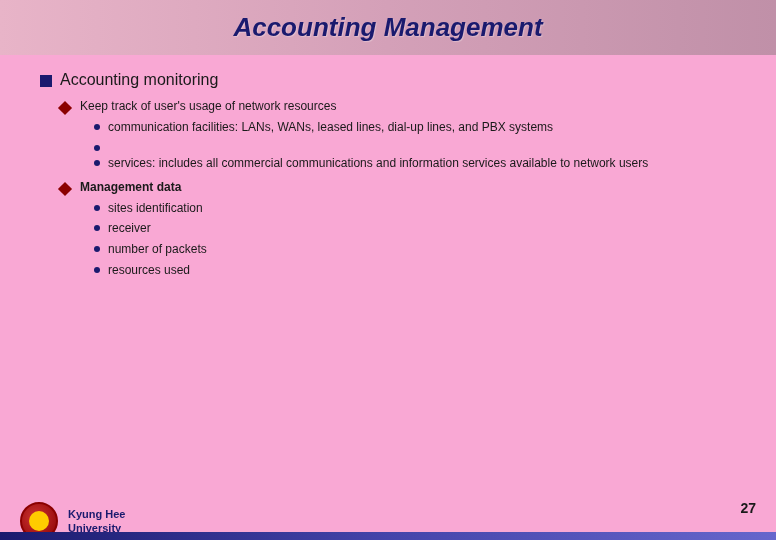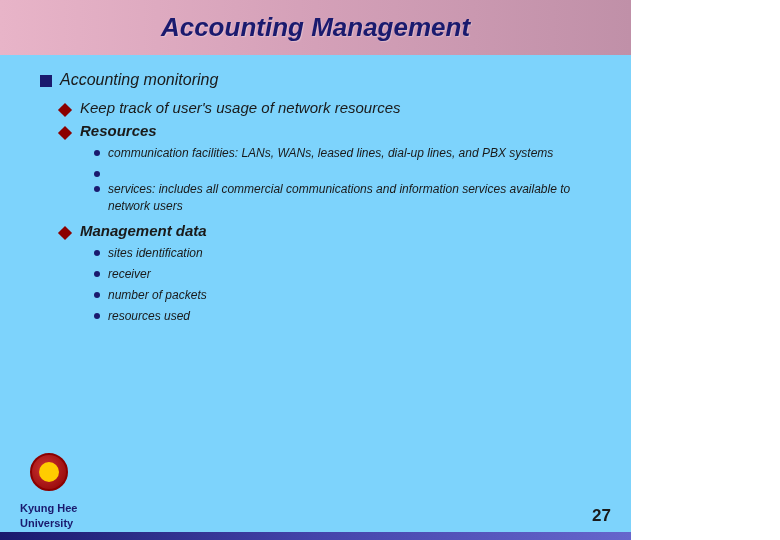--- a/index.html
+++ b/index.html
@@ -6,23 +6,23 @@
     body {
       width: 780px;
       height: 540px;
       background: #ffffff;
       font-family: Arial, sans-serif;
       overflow: hidden;
       position: relative;
     }
 
     .slide {
-      width: 631px;
+      width: 776px;
       height: 540px;
-      background: #7dd3fc;
+      background: #f9a8d4;
       position: relative;
       padding: 0;
     }
 
     .title-bar {
       background: linear-gradient(to right, #e8b4c8, #d4a0b8, #c090a8);
       width: 100%;
       padding: 12px 20px;
       text-align: center;
       margin-bottom: 16px;
@@ -31,21 +31,20 @@
     .title-bar h1 {
       font-size: 26px;
       font-weight: bold;
       color: #1a1a6e;
       text-shadow: 1px 1px 1px rgba(255,255,255,0.3);
       font-style: italic;
     }
 
     .content {
       padding: 0 40px;
-      font-style: italic;
     }
 
     .main-bullet {
       display: flex;
       align-items: flex-start;
       margin-bottom: 10px;
       font-size: 16px;
       color: #1a1a1a;
     }
 
@@ -59,23 +58,23 @@
       flex-shrink: 0;
     }
 
     .sub-section {
       margin-left: 20px;
       margin-bottom: 10px;
     }
 
     .diamond-bullet {
       display: flex;
-      align-items: center;
+      align-items: flex-start;
       margin-bottom: 6px;
-      font-size: 15px;
+      font-size: 12px;
       color: #1a1a1a;
     }
 
     .diamond-icon {
       display: inline-block;
       width: 10px;
       height: 10px;
       background: #8b0000;
       transform: rotate(45deg);
       margin-right: 10px;
@@ -112,26 +111,25 @@
       position: absolute;
       bottom: 0;
       left: 0;
       width: 100%;
       height: 8px;
       background: linear-gradient(to right, #1a1a6e, #4444aa, #6666cc);
     }
 
     .footer {
       position: absolute;
-      bottom: 10px;
+      bottom: 0;
       left: 20px;
       display: flex;
       align-items: center;
       gap: 10px;
-      flex-direction: column;
     }
 
     .logo-circle {
       width: 38px;
       height: 38px;
       border-radius: 50%;
       background: radial-gradient(circle at 40% 40%, #cc3333, #8b0000);
       display: flex;
       align-items: center;
       justify-content: center;
@@ -153,23 +151,23 @@
 
     .logo-text {
       font-size: 11px;
       font-weight: bold;
       color: #1a1a6e;
       line-height: 1.3;
     }
 
     .page-number {
       position: absolute;
-      bottom: 14px;
+      bottom: 24px;
       right: 20px;
-      font-size: 17px;
+      font-size: 14px;
       font-weight: bold;
       color: #1a1a1a;
     }
 
     .bold-text {
       font-weight: bold;
     }
   </style>
 </head>
 <body>
@@ -187,24 +185,20 @@
       <span>Accounting monitoring</span>
     </div>
 
     <div class="sub-section">
 
       <div class="diamond-bullet">
         <span class="diamond-icon"></span>
         <span>Keep track of user's usage of network resources</span>
       </div>
 
-      <div class="diamond-bullet">
-        <span class="diamond-icon"></span>
-        <span class="bold-text">Resources</span>
-      </div>
 
       <div class="sub-items">
         <div class="dot-bullet">
           <span class="dot-icon"></span>
           <span>communication facilities: LANs, WANs, leased lines, dial-up lines, and PBX systems</span>
         </div>
         <div class="dot-bullet">
           <span class="dot-icon"></span>
         </div>
         <div class="dot-bullet">

